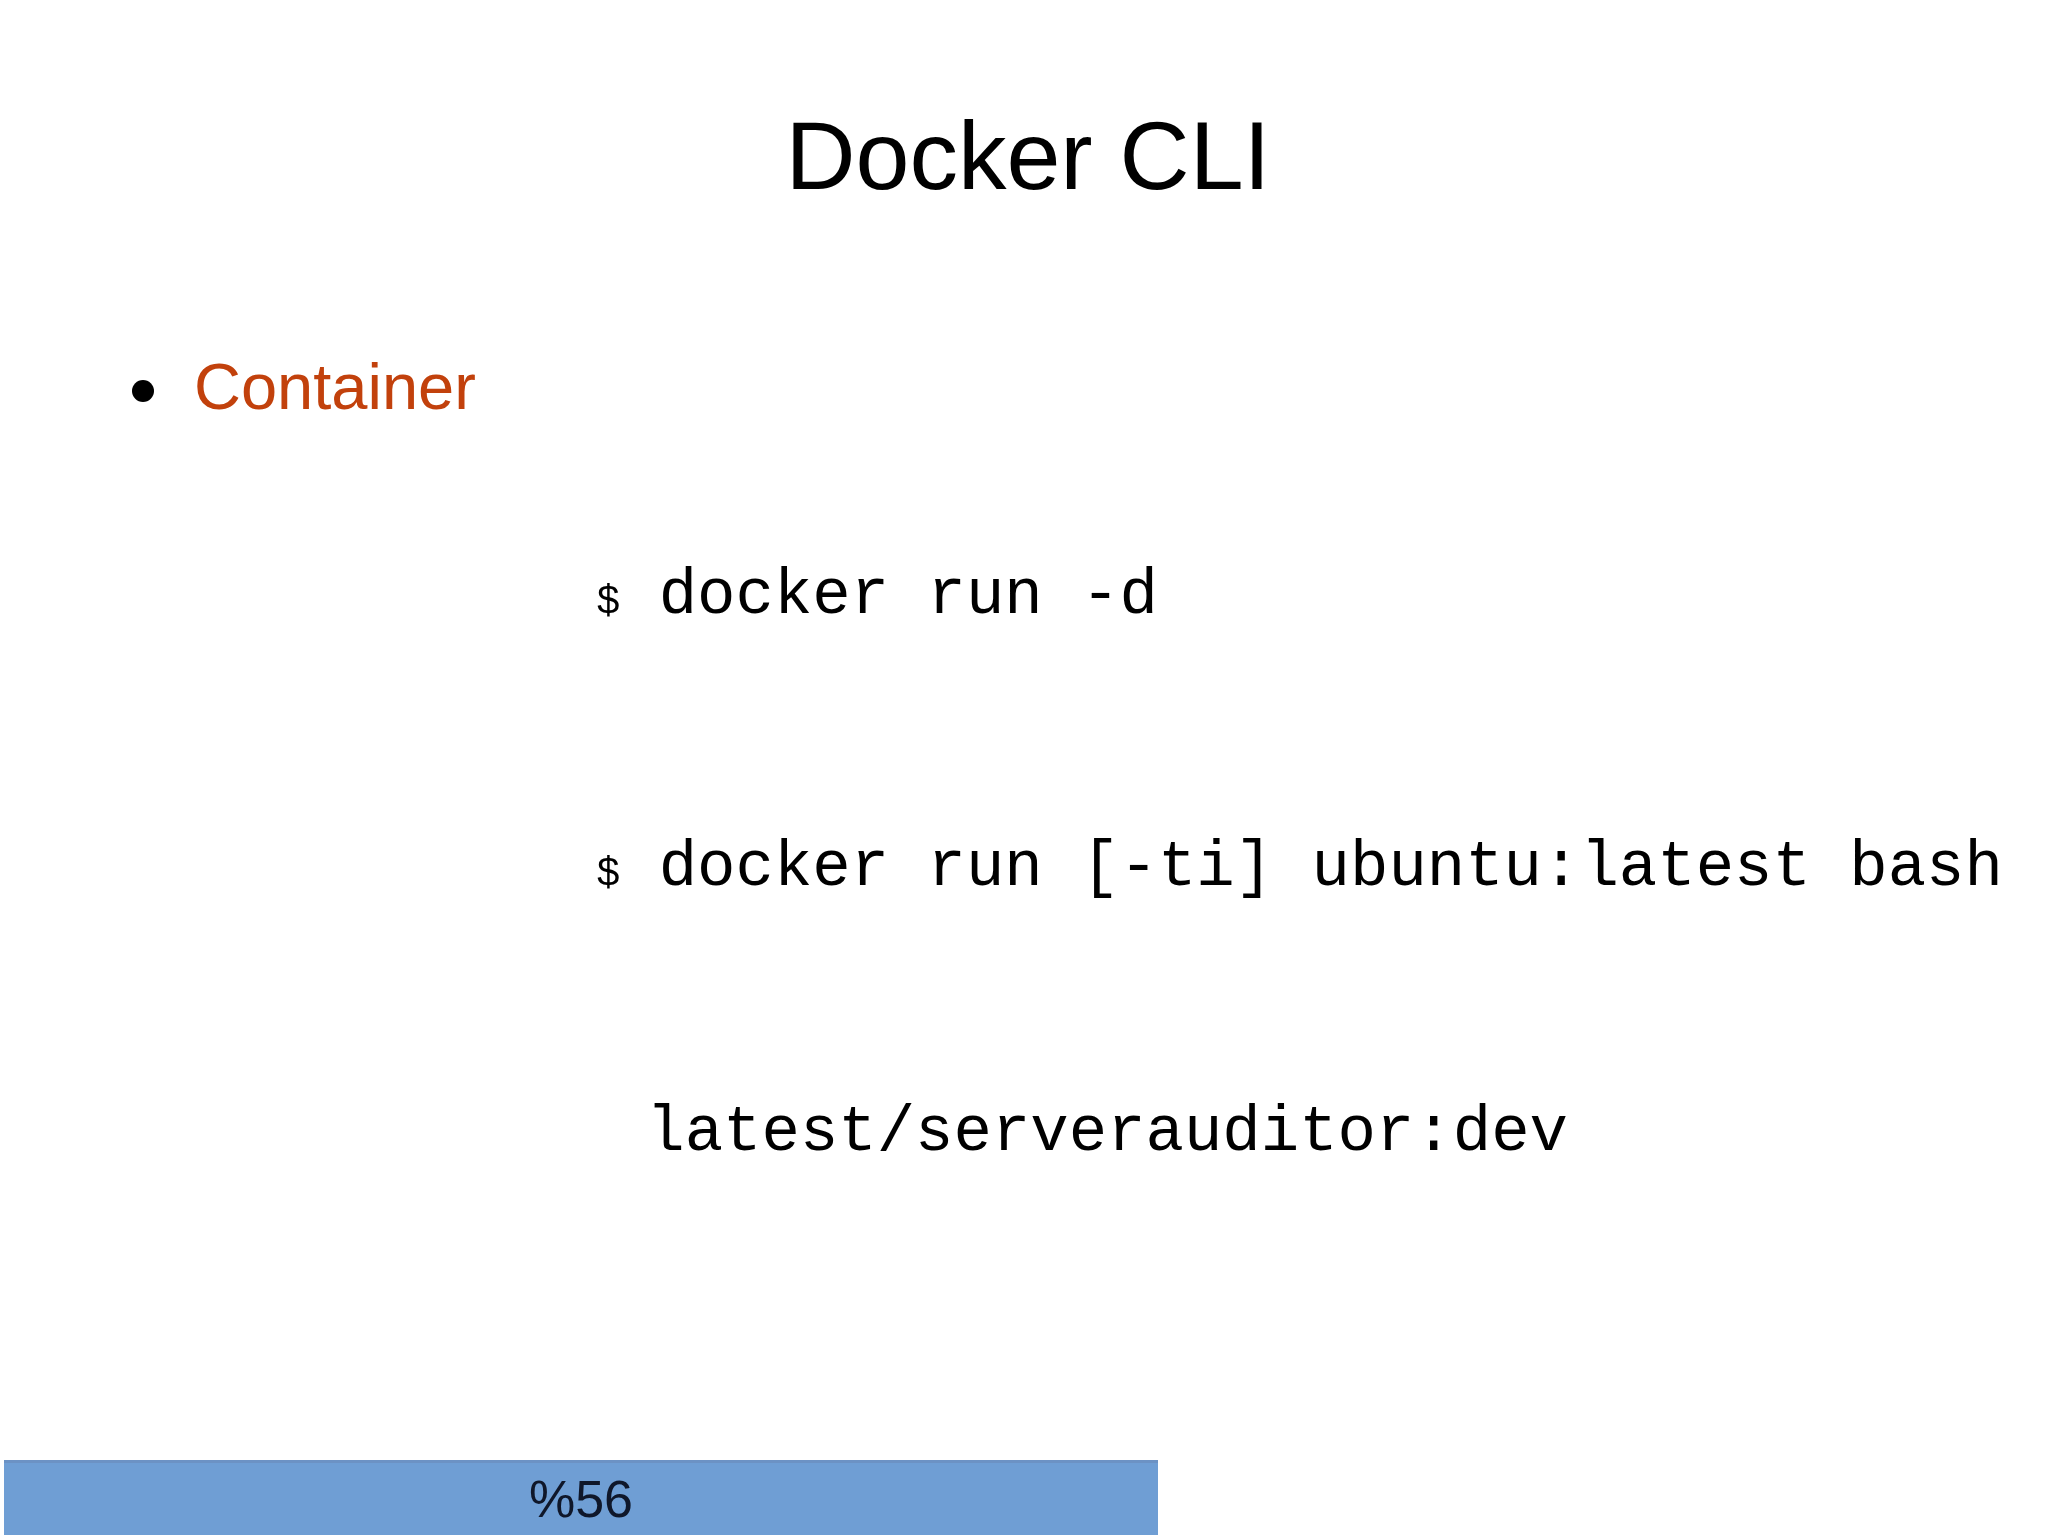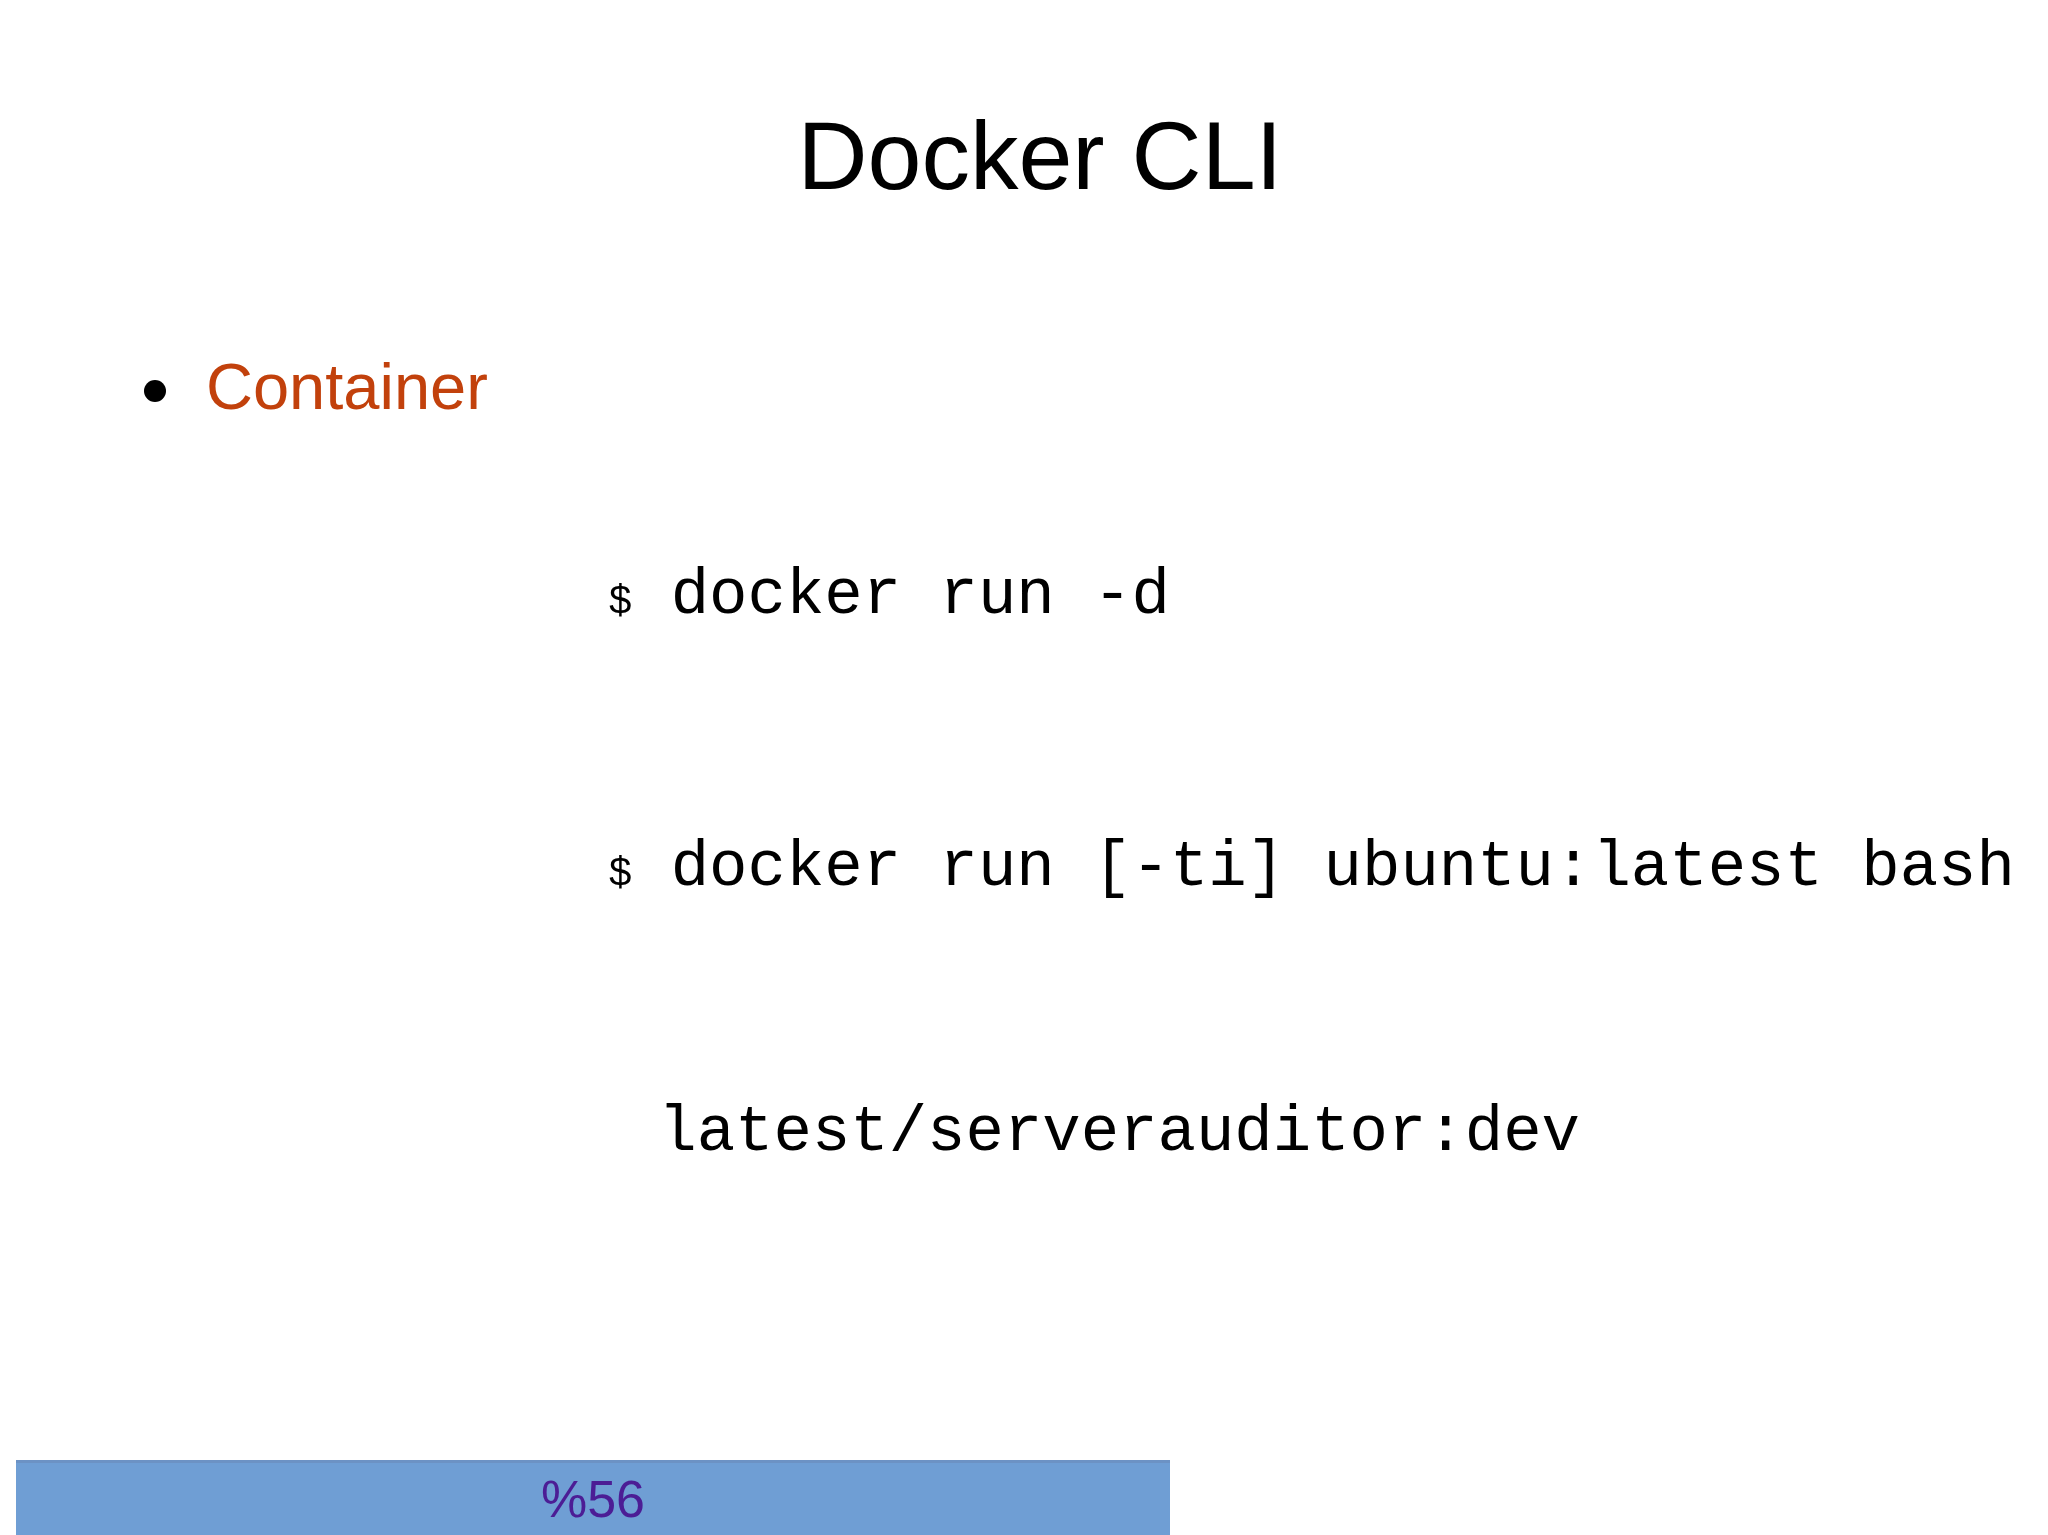--- a/index.html
+++ b/index.html
@@ -11,21 +11,21 @@
     width: 2048px;
     height: 1535px;
     overflow: hidden;
     font-family: "Liberation Sans", sans-serif;
     color: #000000;
     position: relative;
   }
 
   #slide {
     position: absolute;
-    left: 16px;
+    left: 4px;
     top: 0;
     width: 2030px;
     height: 1535px;
     background: #ffffff;
   }
 
   
   #slide-title {
     position: absolute;
     left: 0;
@@ -149,16 +149,16 @@
       </div>
 
       <div class="code-line wrapped">
         <span class="cmd">latest/serverauditor:dev</span>
       </div>
 
     </div>
   </div>
 
   <div id="progress-bar" style="width: 1153.88px; background: rgb(111, 158, 212); border-top-color: rgb(108, 146, 196);">
-    <span id="progress-label" style="color: #4c1d95;">%56</span>
+    <span id="progress-label" style="color: #0f172a;">%56</span>
   </div>
 
 </div>
 
 </body></html>

